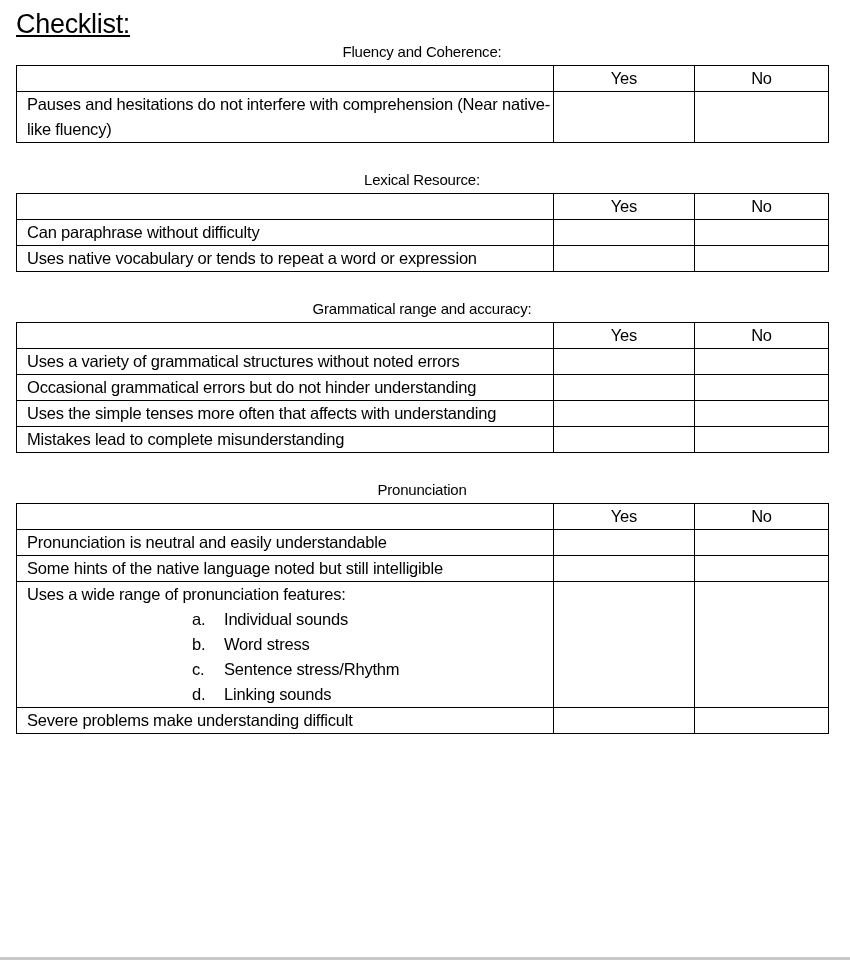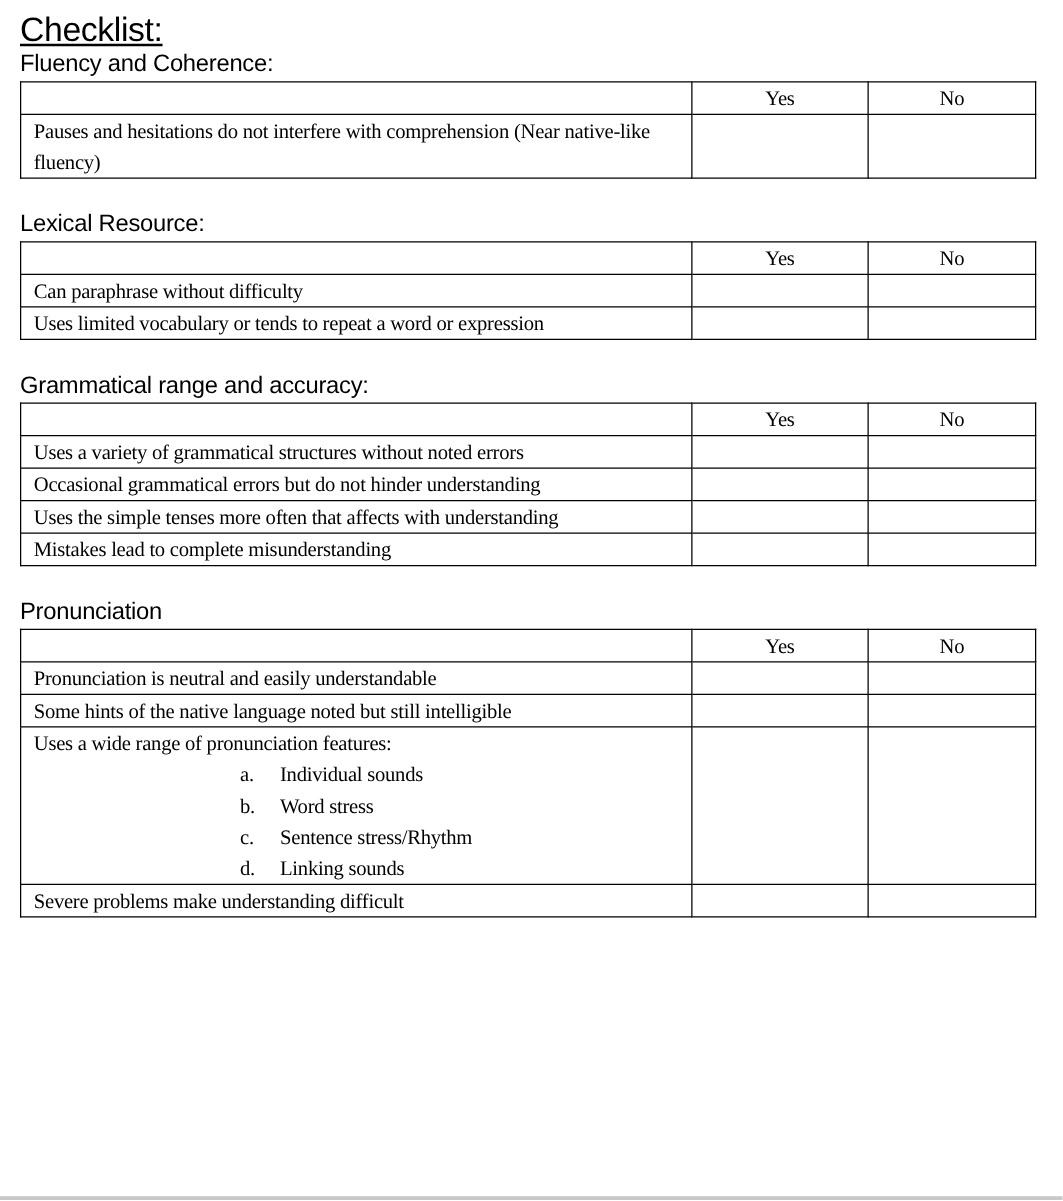--- a/index.html
+++ b/index.html
@@ -23,30 +23,30 @@
     }
     .doc-title {
       font-size: 27px;
       line-height: 32px;
       margin-top: 8px;
       height: 34px;
       letter-spacing: -0.3px;
       text-decoration: underline;
     }
     .section-heading {
-      font-size: 19px;
+      font-size: 15px;
       line-height: 20px;
       height: 23px;
       letter-spacing: -0.2px;
+      text-align: center;
     }
     table.checklist {
       border-collapse: collapse;
       width: 812px;
       table-layout: fixed;
-      font-family: Liberation Serif, serif;
     }
     table.checklist td {
       border: 1.3px solid #000;
       padding: 0 0 0 10px;
       font-size: 16.5px;
       line-height: 25px;
       vertical-align: top;
       letter-spacing: -0.2px;
     }
     table.checklist td.col-check {
@@ -128,21 +128,21 @@
       <td></td>
       <td class="col-check">Yes</td>
       <td class="col-check">No</td>
     </tr>
     <tr>
       <td>Can paraphrase without difficulty</td>
       <td class="col-check"></td>
       <td class="col-check"></td>
     </tr>
     <tr>
-      <td>Uses limited vocabulary or tends to repeat a word or expression</td>
+      <td>Uses native vocabulary or tends to repeat a word or expression</td>
       <td class="col-check"></td>
       <td class="col-check"></td>
     </tr>
   </tbody>
     </table>
 
   <div class="spacer-b"></div>
 
   <div class="section-heading">Grammatical range and accuracy:</div>
   <table class="checklist">

